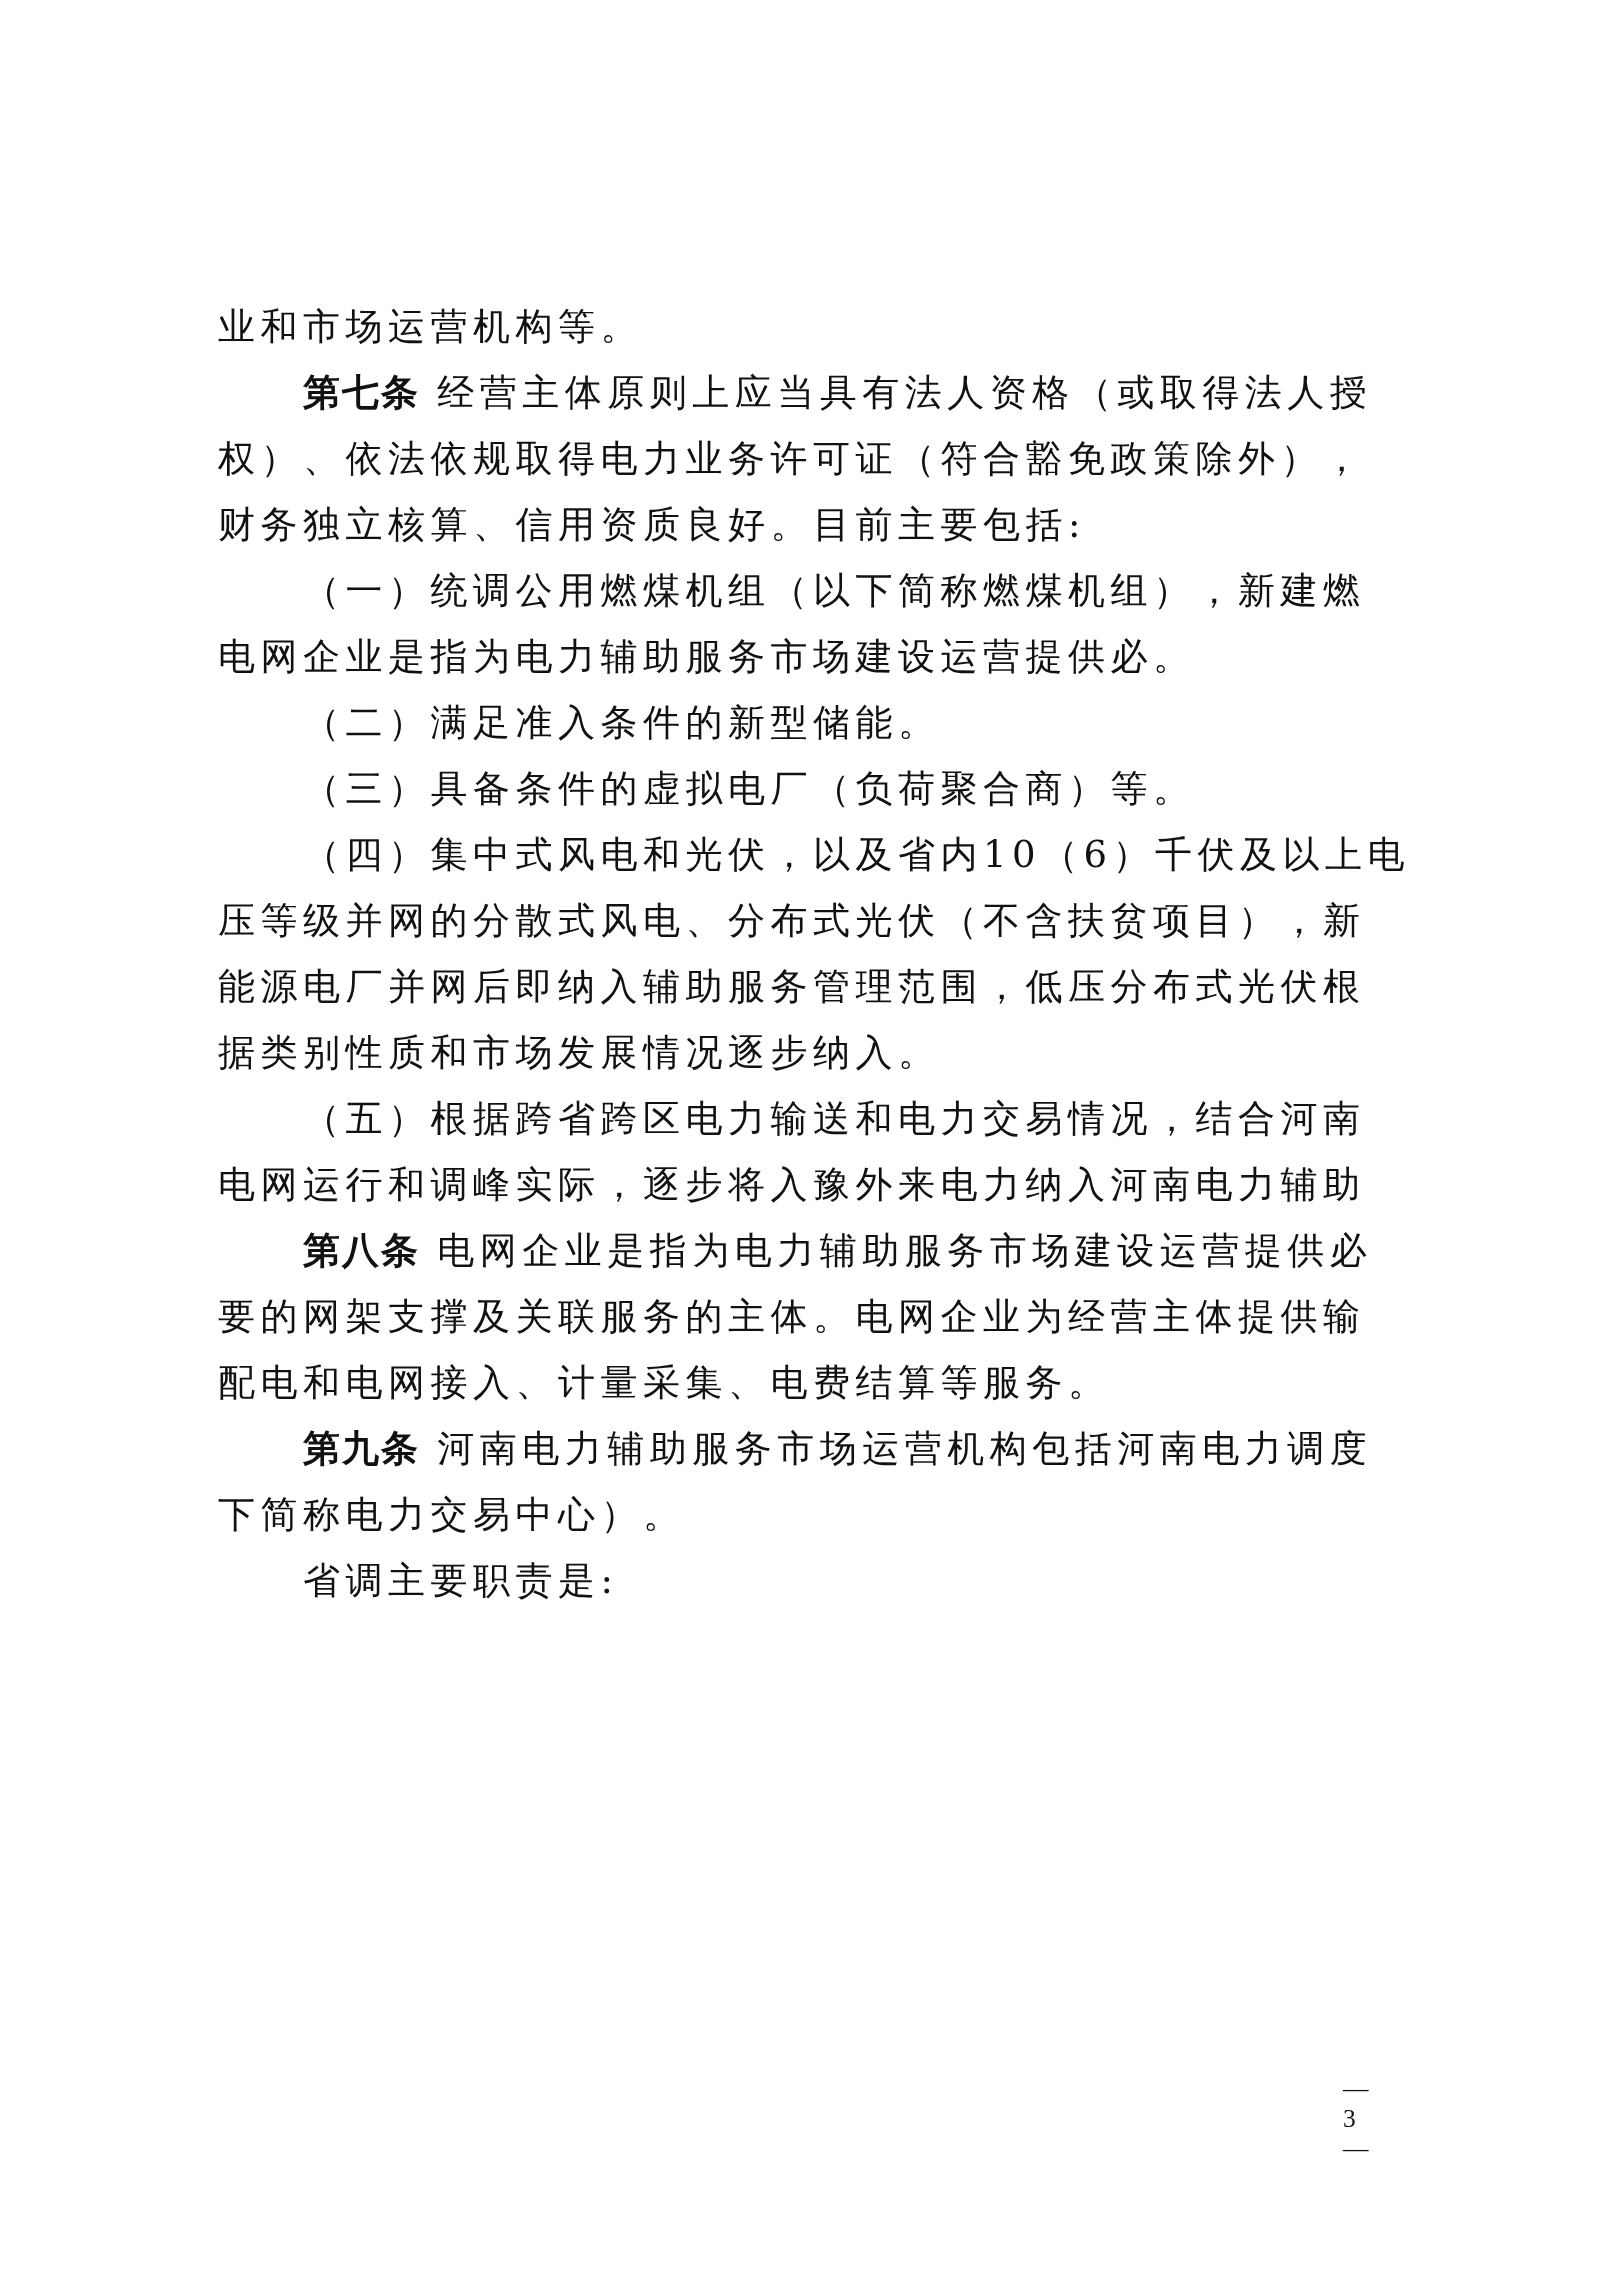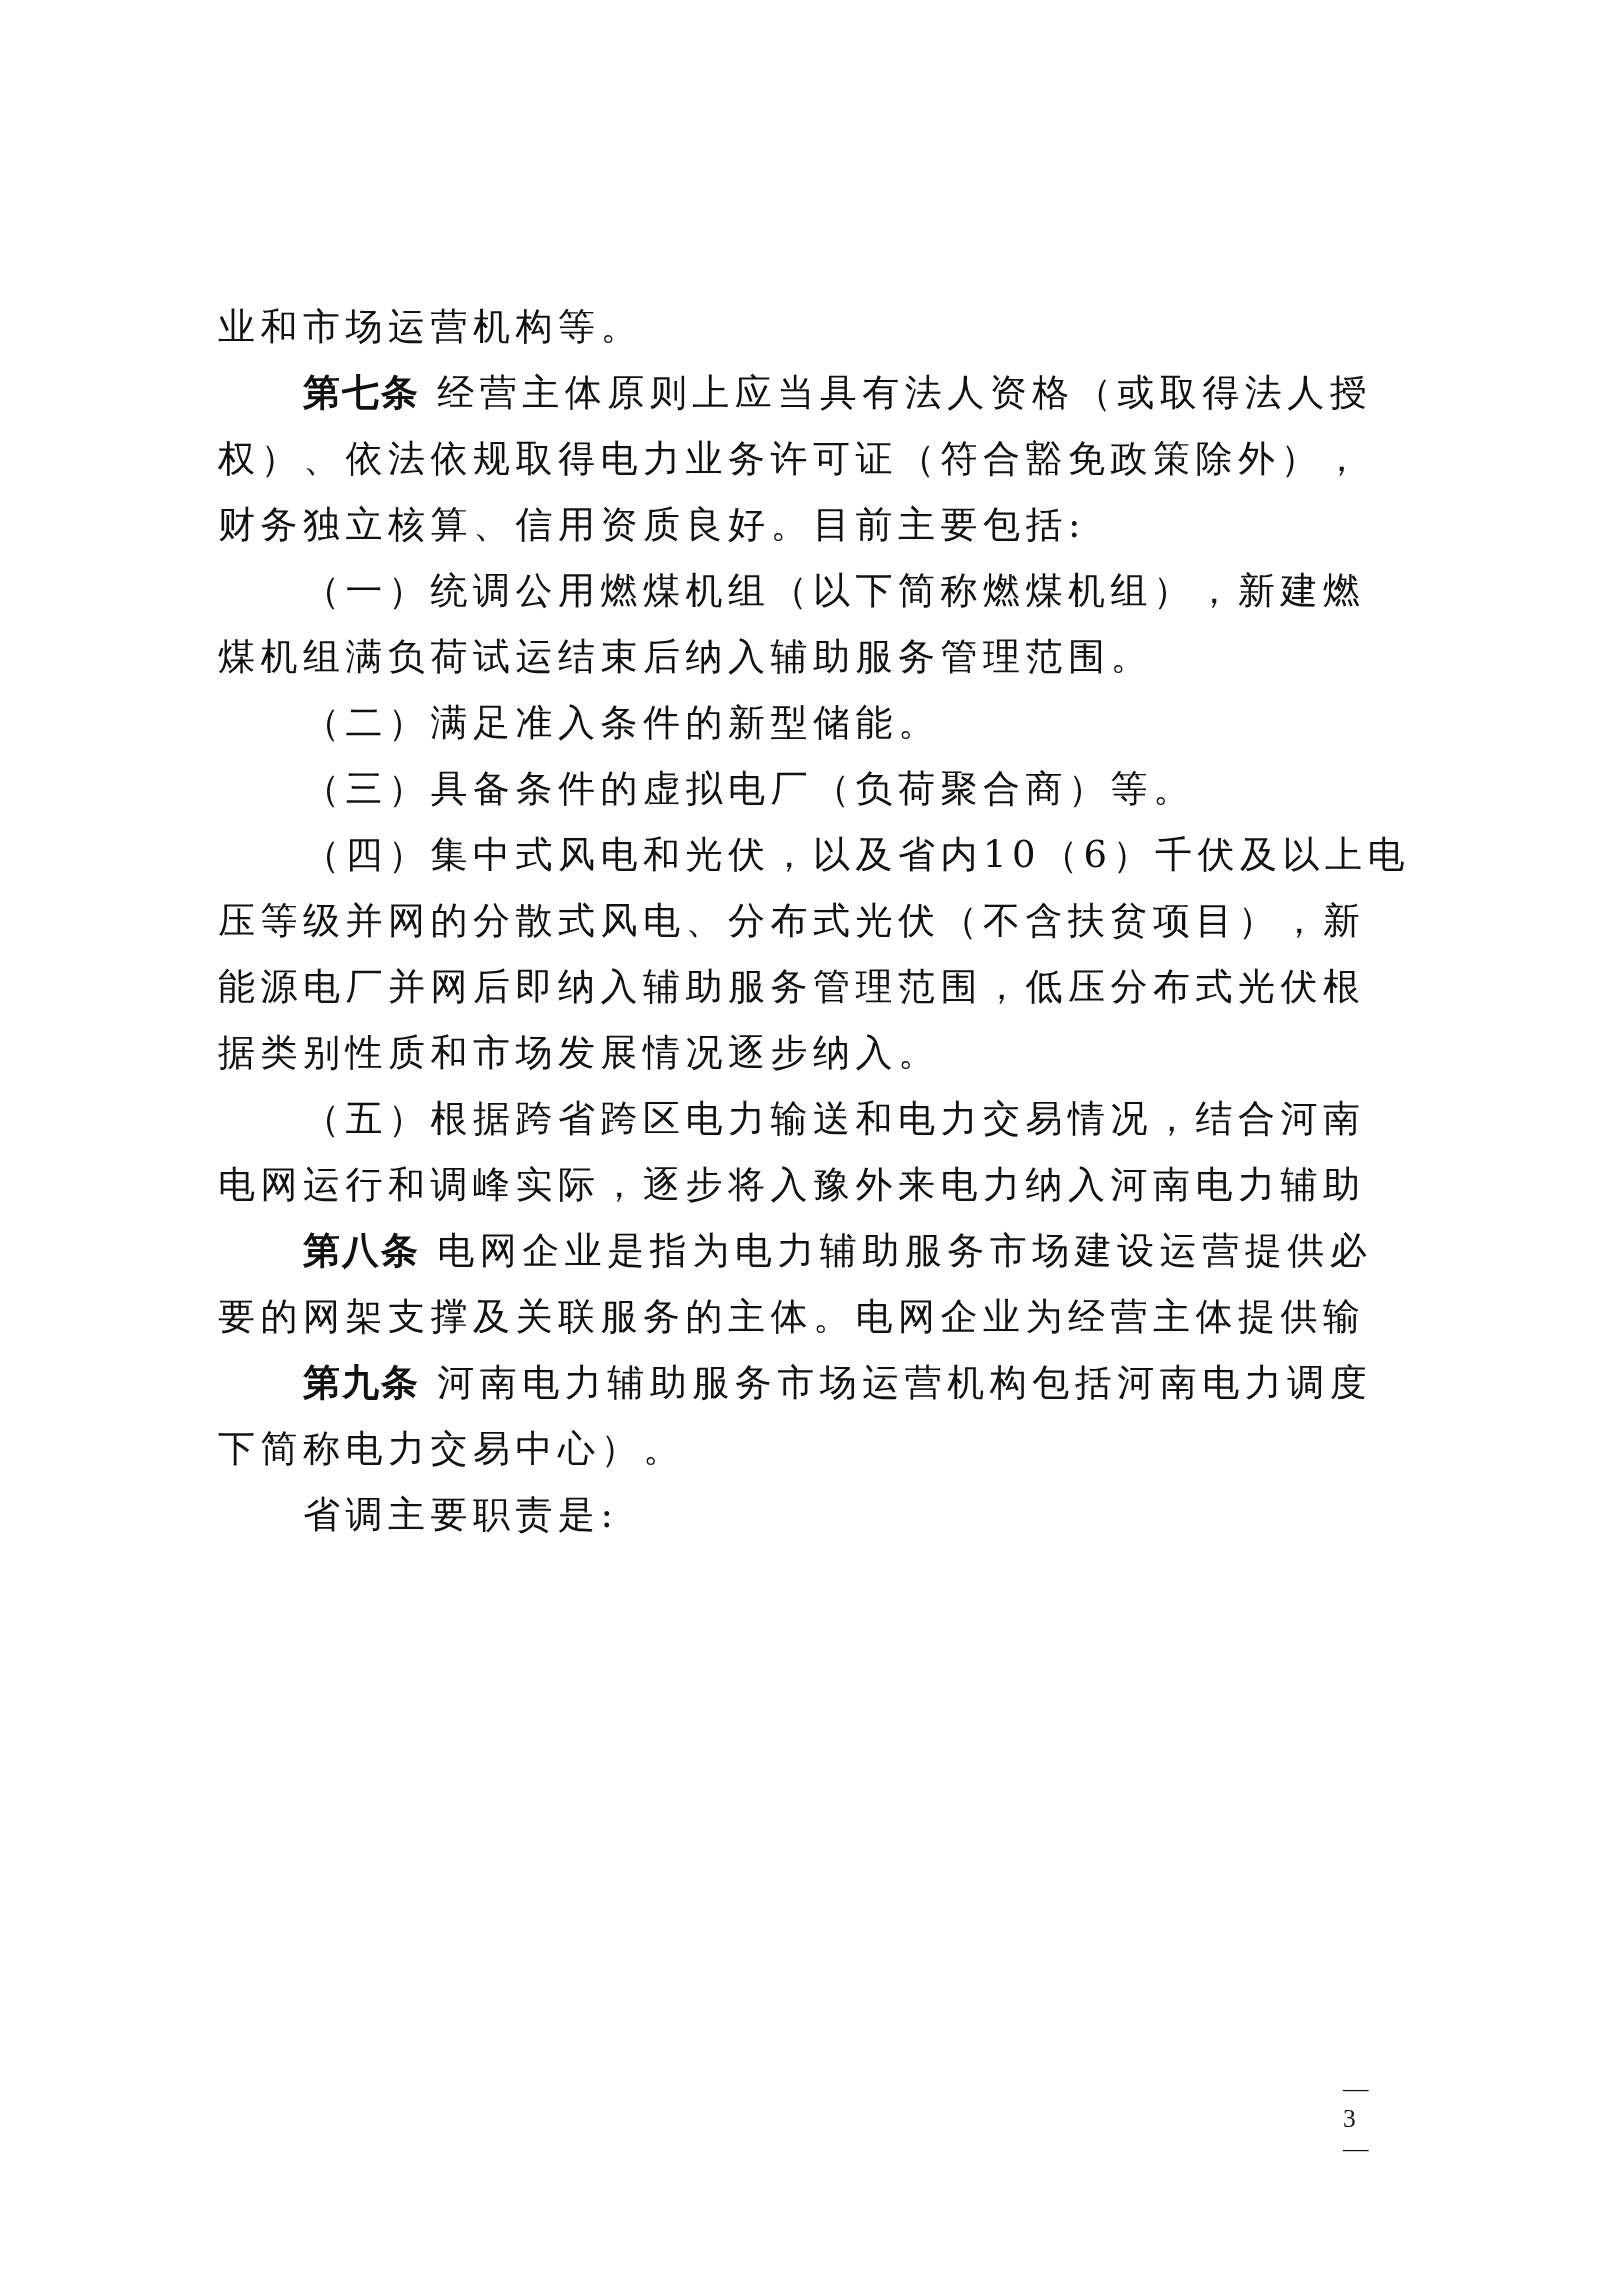--- a/index.html
+++ b/index.html
@@ -25,30 +25,31 @@
 </head>
 <body>
 
 <div class="page">
   <div class="content">
     <span class="line"><span>业和市场运营机构等。</span></span>
     <span class="line indent"><span class="bold">第七条</span><span> 经营主体原则上应当具有法人资格（或取得法人授</span></span>
     <span class="line"><span>权）、依法依规取得电力业务许可证（符合豁免政策除外），</span></span>
     <span class="line"><span>财务独立核算、信用资质良好。目前主要包括:</span></span>
     <span class="line indent"><span>（一）统调公用燃煤机组（以下简称燃煤机组），新建燃</span></span>
-    <span class="line"><span>煤机组满负荷试运结束后纳入辅助服务管理范围。</span></span>
+    <span class="line"><span>电网企业是指为电力辅助服务市场建设运营提供必。</span></span>
     <span class="line indent"><span>（二）满足准入条件的新型储能。</span></span>
     <span class="line indent"><span>（三）具备条件的虚拟电厂（负荷聚合商）等。</span></span>
     <span class="line indent"><span>（四）集中式风电和光伏，以及省内10（6）千伏及以上电</span></span>
     <span class="line"><span>压等级并网的分散式风电、分布式光伏（不含扶贫项目），新</span></span>
     <span class="line"><span>能源电厂并网后即纳入辅助服务管理范围，低压分布式光伏根</span></span>
     <span class="line"><span>据类别性质和市场发展情况逐步纳入。</span></span>
     <span class="line indent"><span>（五）根据跨省跨区电力输送和电力交易情况，结合河南</span></span>
     <span class="line"><span>电网运行和调峰实际，逐步将入豫外来电力纳入河南电力辅助</span></span>
     <span class="line indent"><span class="bold">第八条</span><span> 电网企业是指为电力辅助服务市场建设运营提供必</span></span>
     <span class="line"><span>要的网架支撑及关联服务的主体。电网企业为经营主体提供输</span></span>
+    <span class="line"><span>配电和电网接入、计量采集、电费结算等服务。</span></span>
     <span class="line indent"><span class="bold">第九条</span><span> 河南电力辅助服务市场运营机构包括河南电力调度</span></span>
     <span class="line"><span>下简称电力交易中心）。</span></span>
     <span class="line indent"><span>省调主要职责是:</span></span>
   </div>
   <div class="pagenum">— 3 —</div>
 </div>
 
 
 </body></html>

